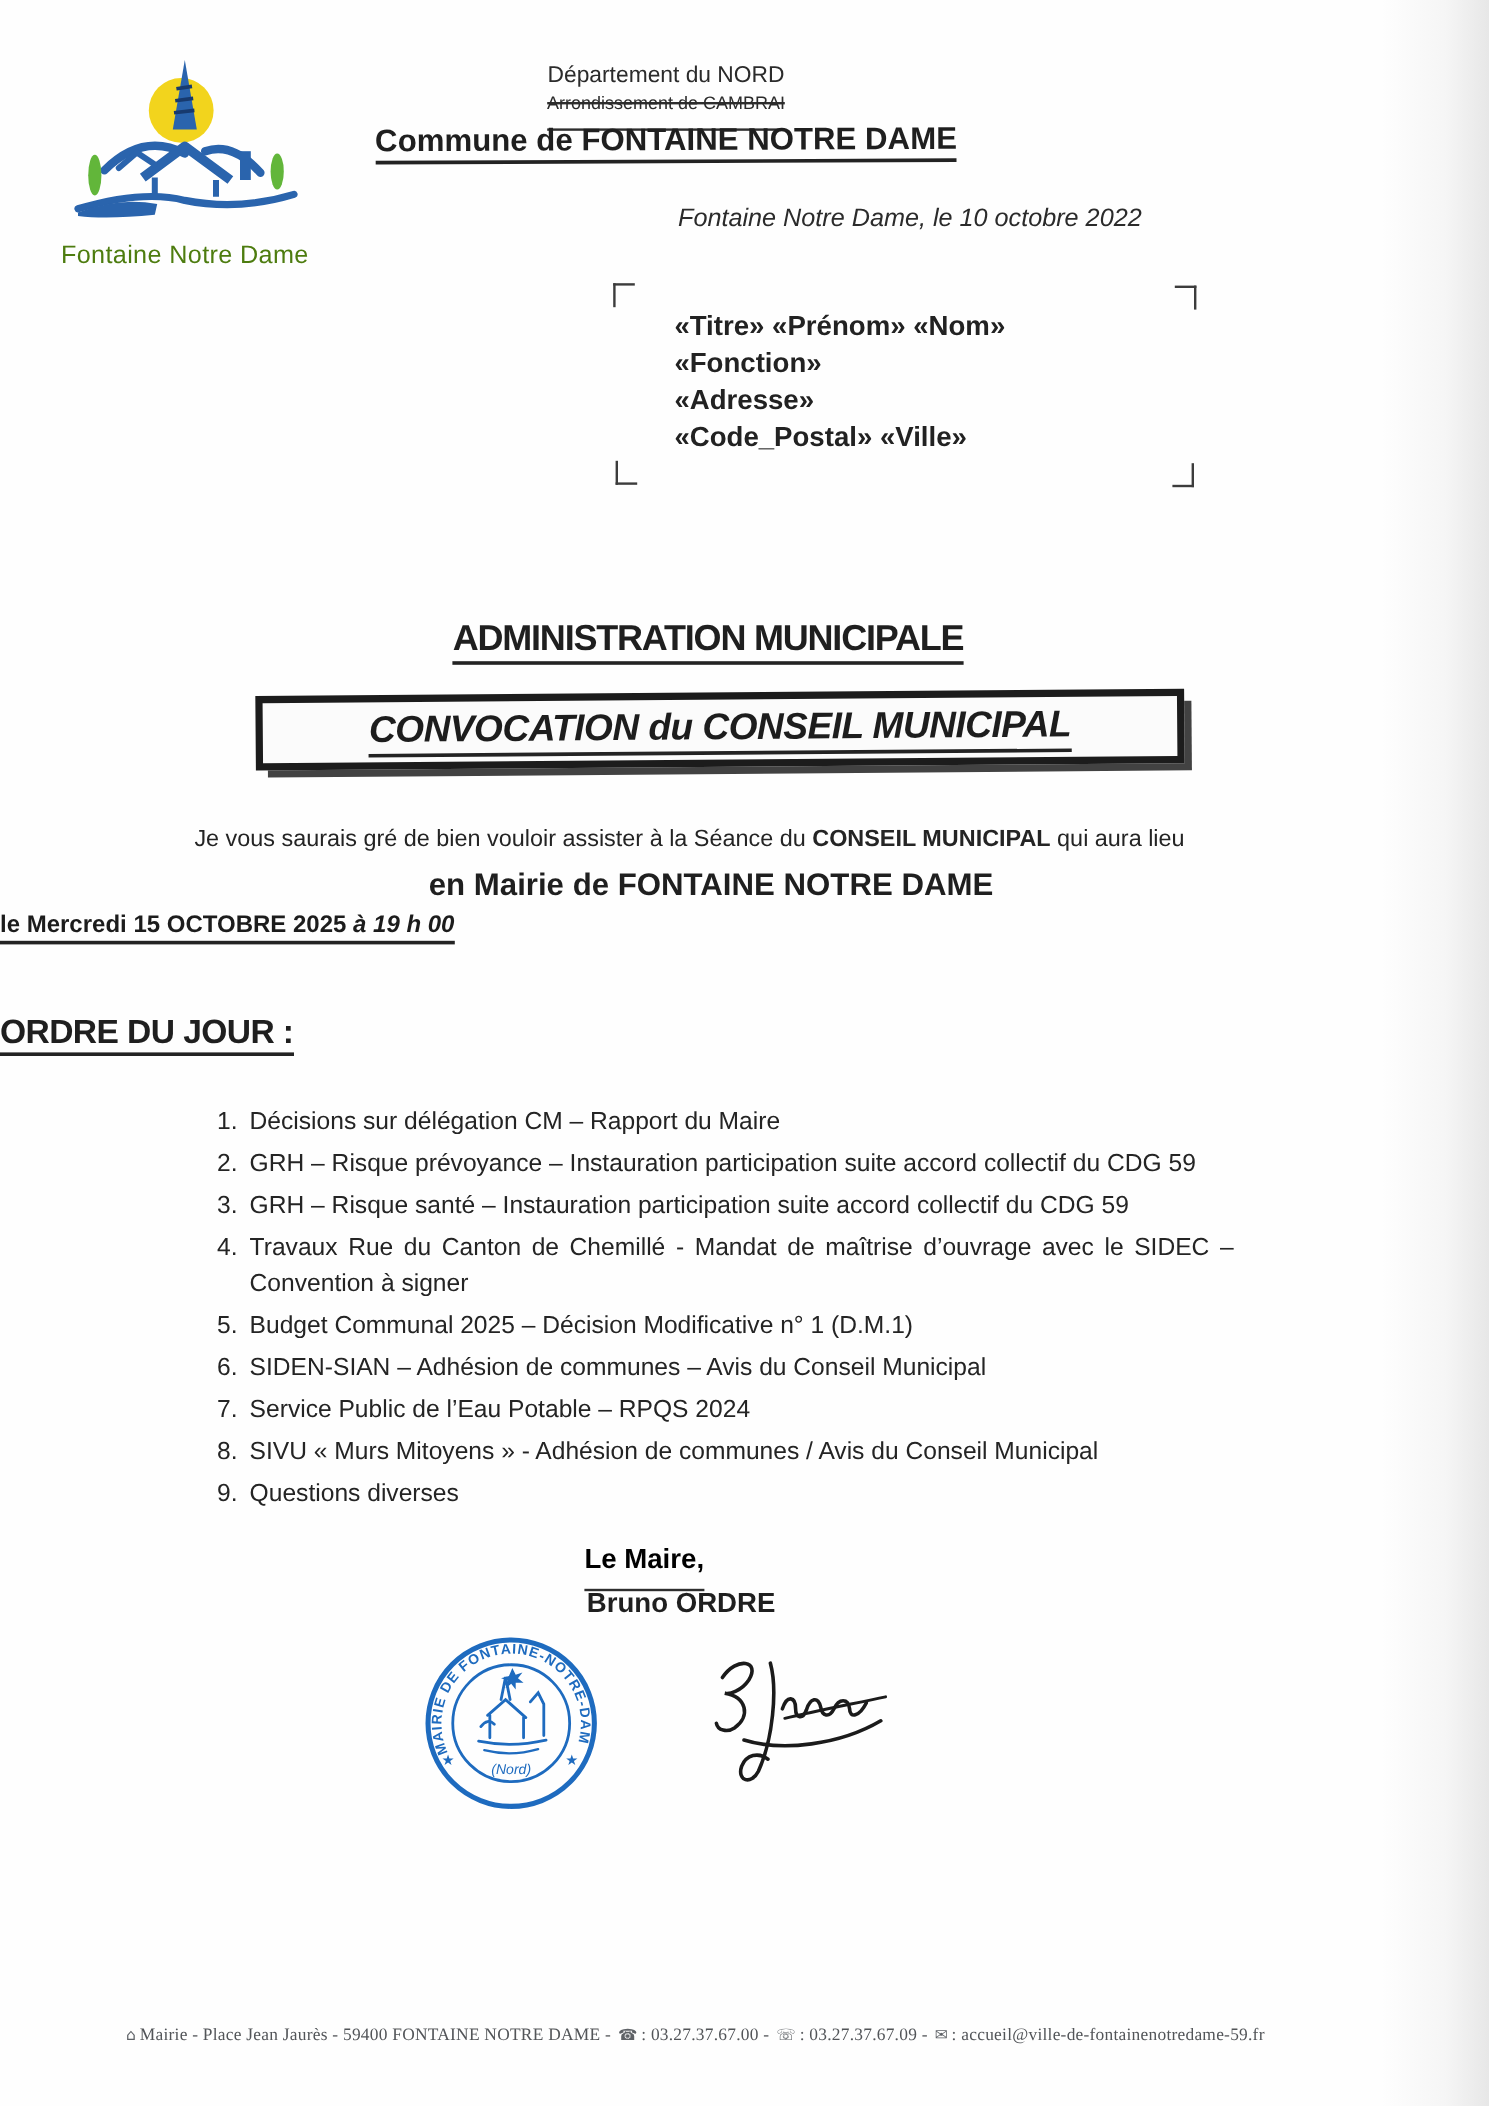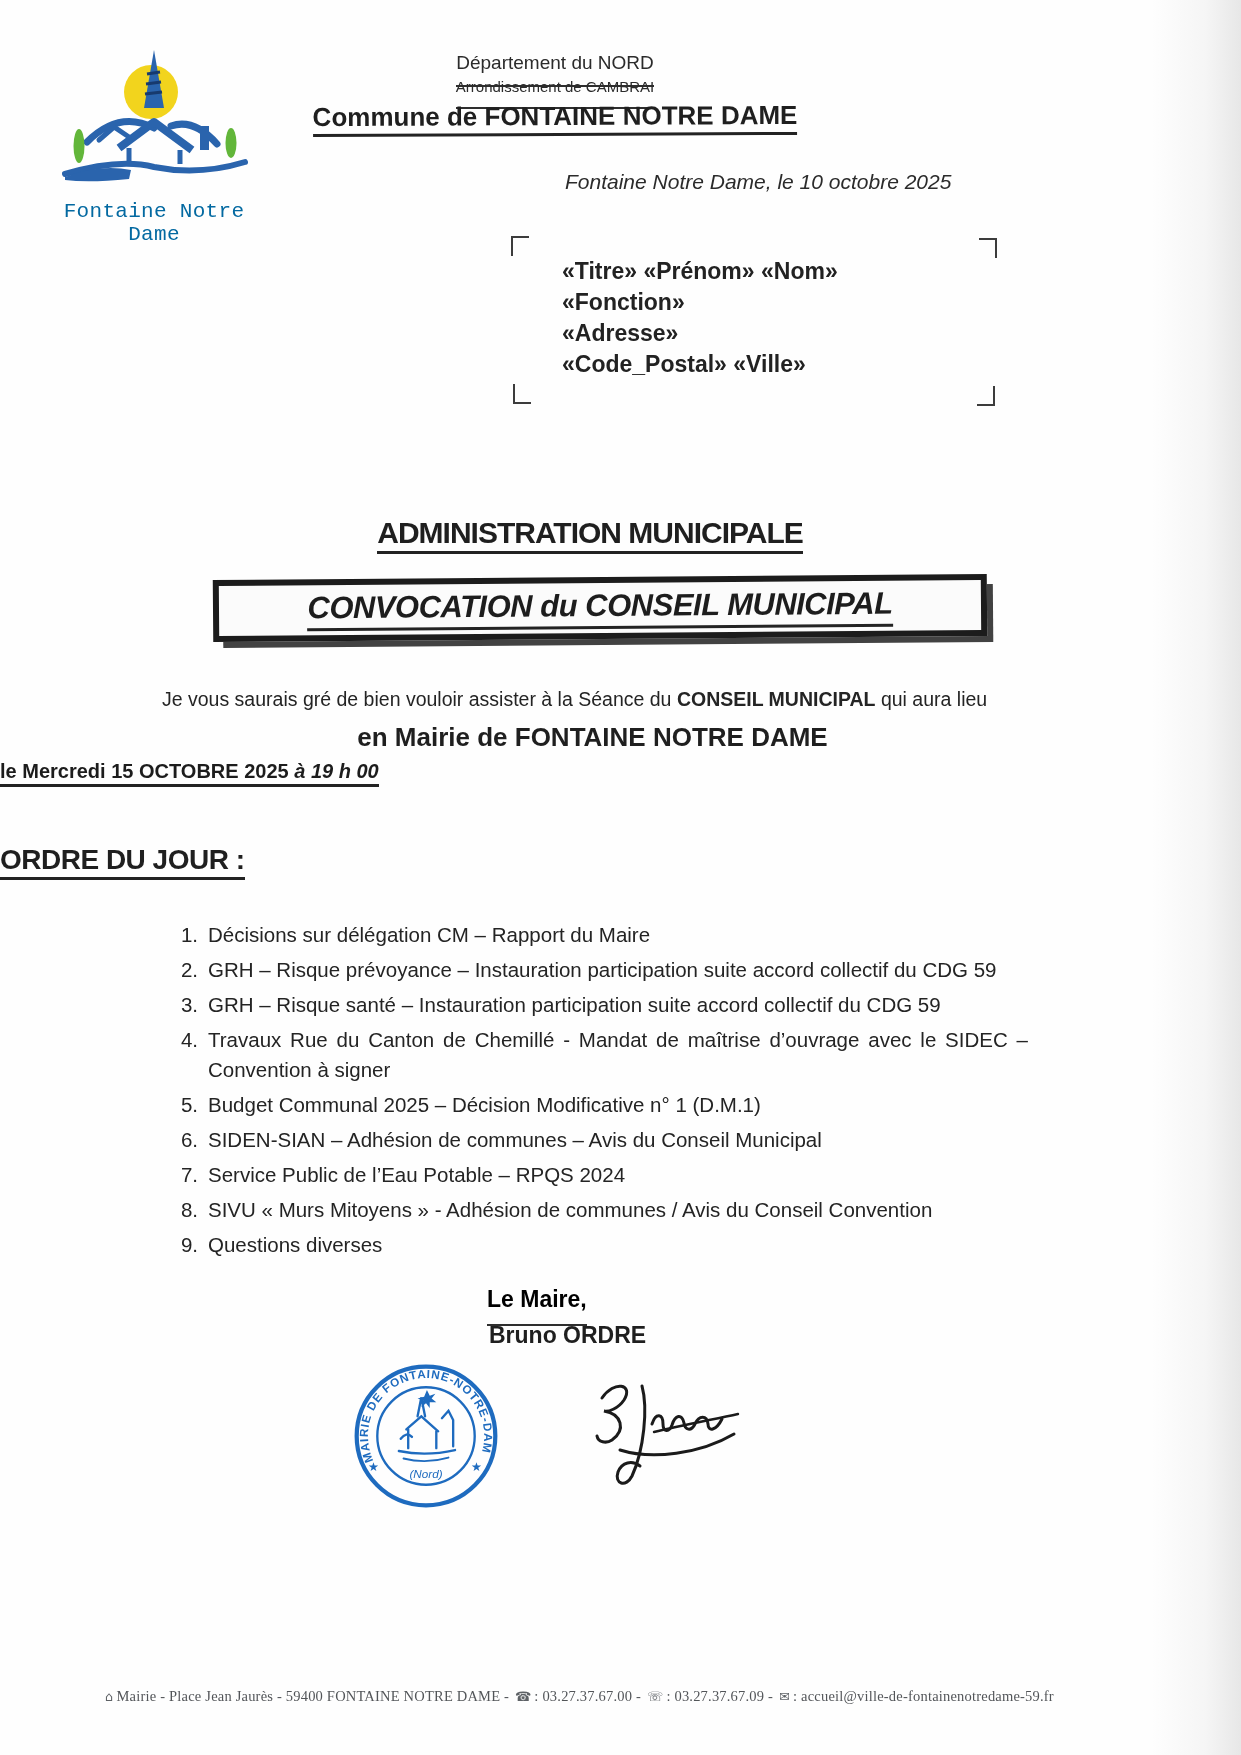--- a/index.html
+++ b/index.html
@@ -15,22 +15,22 @@
   .page::after{
     content:"";position:absolute;top:0;right:0;width:90px;height:100%;
     background:linear-gradient(90deg, rgba(0,0,0,0) 0%, rgba(110,110,110,.06) 60%, rgba(90,90,90,.14) 100%);
     pointer-events:none;
   }
   .abs{position:absolute;}
 
   
   .logo-wrap{left:48px;top:46px;width:212px;text-align:center;}
   .logo-caption{
-    font-family:Liberation Mono, monospace;
-    font-size:21px;color:#0369a1;margin-top:0px;letter-spacing:.3px;
+    font-family:Liberation Sans, sans-serif;
+    font-size:21px;color:#4d7c0f;margin-top:0px;letter-spacing:.3px;
   }
   .hdr-center{left:0;width:1110px;text-align:center;}
   .u2{border-bottom:2px solid #2e2e2e;padding-bottom:12px;}
   .u3{border-bottom:3px solid #232323;padding-bottom:2px;}
   .dept{top:52px;font-size:19px;color:#2b2b2b;}
   .arrond{top:78px;font-size:15px;color:#2b2b2b;}
   .commune{top:101px;font-size:26px;font-weight:bold;color:#1f1f1f;transform:rotate(-.25deg);}
   .dateline{left:565px;top:170px;font-size:21px;font-style:italic;color:#2b2b2b;}
 
   
@@ -107,21 +107,21 @@
       <ellipse cx="172" cy="97" rx="5.5" ry="15" fill="#62b63a"></ellipse>
       <path d="M6,128 Q60,112 95,121 Q140,130 186,116" fill="none" stroke="#2a64ad" stroke-width="6" stroke-linecap="round"></path>
       <path d="M6,131 Q40,118 72,124 L70,133 Q30,137 6,134 Z" fill="#2a64ad"></path>
     </svg>
     <div class="logo-caption">Fontaine Notre Dame</div>
   </div>
 
   <div class="abs hdr-center dept"><span class="u2">Département du NORD</span></div>
   <div class="abs hdr-center arrond"><span class="u2">Arrondissement de CAMBRAI</span></div>
   <div class="abs hdr-center commune"><span class="u3">Commune de FONTAINE NOTRE DAME</span></div>
-  <div class="abs dateline">Fontaine Notre Dame, le 10 octobre 2025</div>
+  <div class="abs dateline">Fontaine Notre Dame, le 10 octobre 2022</div>
 
   <div class="abs corner c-tl"></div>
   <div class="abs corner c-tr"></div>
   <div class="abs corner c-bl"></div>
   <div class="abs corner c-br"></div>
   <div class="abs recipient">
     <div>«Titre» «Prénom» «Nom»</div>
     <div>«Fonction»</div>
     <div>«Adresse»</div>
     <div>«Code_Postal» «Ville»</div>
@@ -142,21 +142,21 @@
   <div class="abs ordre"><span class="u3">ORDRE DU JOUR :</span></div>
 
   <ol class="abs agenda">
     <li>Décisions sur délégation CM – Rapport du Maire</li>
     <li>GRH – Risque prévoyance – Instauration participation suite accord collectif du CDG 59</li>
     <li>GRH – Risque santé – Instauration participation suite accord collectif du CDG 59</li>
     <li>Travaux Rue du Canton de Chemillé - Mandat de maîtrise d’ouvrage avec le SIDEC – Convention à signer</li>
     <li>Budget Communal 2025 – Décision Modificative n° 1 (D.M.1)</li>
     <li>SIDEN-SIAN – Adhésion de communes – Avis du Conseil Municipal</li>
     <li>Service Public de l’Eau Potable – RPQS 2024</li>
-    <li>SIVU « Murs Mitoyens » - Adhésion de communes / Avis du Conseil Convention</li>
+    <li>SIVU « Murs Mitoyens » - Adhésion de communes / Avis du Conseil Municipal</li>
     <li>Questions diverses</li>
   </ol>
 
   <div class="abs role"><span class="u2">Le Maire,</span></div>
   <div class="abs name">Bruno ORDRE</div>
 
   <div class="abs stamp">
     <svg width="148" height="148" viewBox="0 0 158 158">
       <circle cx="79" cy="79" r="74" fill="none" stroke="#1e6bbf" stroke-width="4.5"></circle>
       <circle cx="79" cy="79" r="52" fill="none" stroke="#1e6bbf" stroke-width="2.5"></circle>

